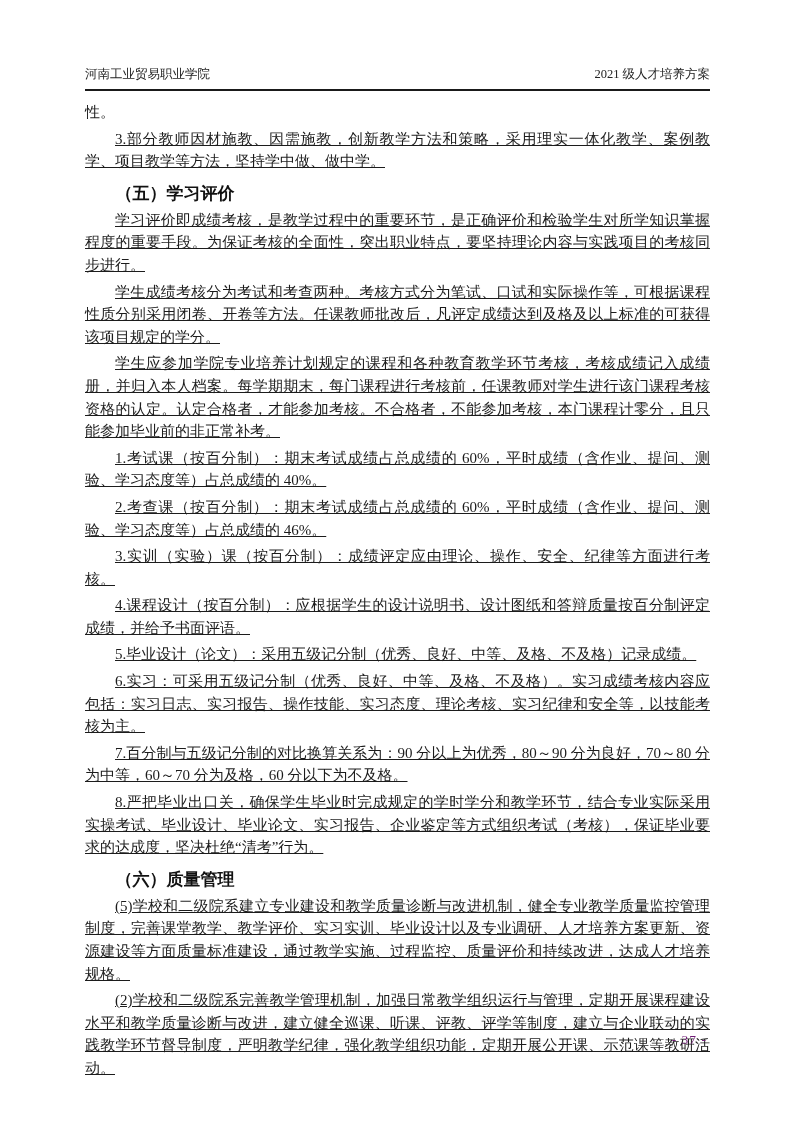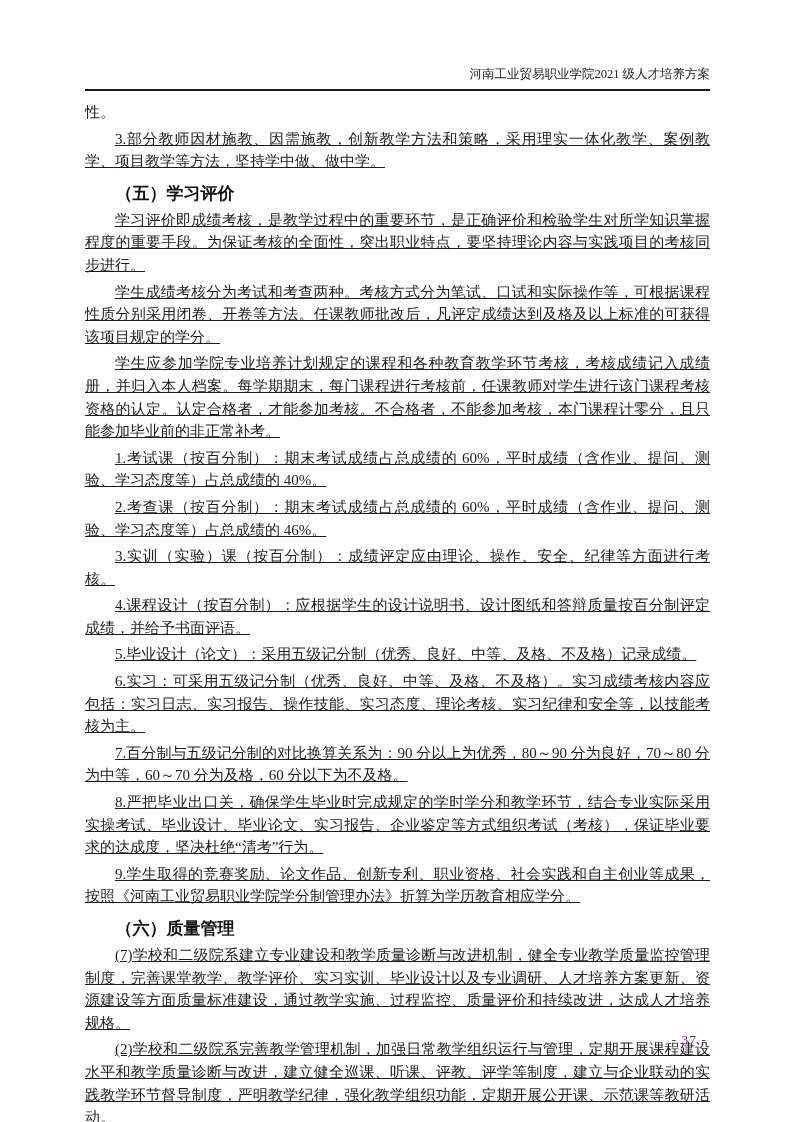--- a/index.html
+++ b/index.html
@@ -10,21 +10,21 @@
     color: #1c1c1c;
     position: relative;
     overflow: hidden;
   }
   .page { position: absolute; inset: 0; background: #ffffff; }
 
   .header {
     position: absolute;
     left: 85px; right: 83px; top: 66px;
     display: flex;
-    justify-content: flex-end;
+    justify-content: space-between;
     align-items: flex-end;
     font-size: 12.5px;
     line-height: 16px;
     padding-bottom: 7px;
     border-bottom: 2px solid #1a1a1a;
     color: #222;
   }
 
   .doc-body {
     position: absolute;
@@ -73,21 +73,20 @@
       <p class="para indent">学生成绩考核分为考试和考查两种。考核方式分为笔试、口试和实际操作等，可根据课程性质分别采用闭卷、开卷等方法。任课教师批改后，凡评定成绩达到及格及以上标准的可获得该项目规定的学分。</p>
       <p class="para indent">学生应参加学院专业培养计划规定的课程和各种教育教学环节考核，考核成绩记入成绩册，并归入本人档案。每学期期末，每门课程进行考核前，任课教师对学生进行该门课程考核资格的认定。认定合格者，才能参加考核。不合格者，不能参加考核，本门课程计零分，且只能参加毕业前的非正常补考。</p>
       <p class="para indent">1.考试课（按百分制）：期末考试成绩占总成绩的 60%，平时成绩（含作业、提问、测验、学习态度等）占总成绩的 40%。</p>
       <p class="para indent">2.考查课（按百分制）：期末考试成绩占总成绩的 60%，平时成绩（含作业、提问、测验、学习态度等）占总成绩的 46%。</p>
       <p class="para indent">3.实训（实验）课（按百分制）：成绩评定应由理论、操作、安全、纪律等方面进行考核。</p>
       <p class="para indent">4.课程设计（按百分制）：应根据学生的设计说明书、设计图纸和答辩质量按百分制评定成绩，并给予书面评语。</p>
       <p class="para indent">5.毕业设计（论文）：采用五级记分制（优秀、良好、中等、及格、不及格）记录成绩。</p>
       <p class="para indent">6.实习：可采用五级记分制（优秀、良好、中等、及格、不及格）。实习成绩考核内容应包括：实习日志、实习报告、操作技能、实习态度、理论考核、实习纪律和安全等，以技能考核为主。</p>
       <p class="para indent">7.百分制与五级记分制的对比换算关系为：90 分以上为优秀，80～90 分为良好，70～80 分为中等，60～70 分为及格，60 分以下为不及格。</p>
       <p class="para indent">8.严把毕业出口关，确保学生毕业时完成规定的学时学分和教学环节，结合专业实际采用实操考试、毕业设计、毕业论文、实习报告、企业鉴定等方式组织考试（考核），保证毕业要求的达成度，坚决杜绝“清考”行为。</p>
-      <p class="para indent">9.学生取得的竞赛奖励、论文作品、创新专利、职业资格、社会实践和自主创业等成果，按照《河南工业贸易职业学院学分制管理办法》折算为学历教育相应学分。</p>
       <h2 class="sec-heading">（六）质量管理</h2>
-      <p class="para indent">(7)学校和二级院系建立专业建设和教学质量诊断与改进机制，健全专业教学质量监控管理制度，完善课堂教学、教学评价、实习实训、毕业设计以及专业调研、人才培养方案更新、资源建设等方面质量标准建设，通过教学实施、过程监控、质量评价和持续改进，达成人才培养规格。</p>
+      <p class="para indent">(5)学校和二级院系建立专业建设和教学质量诊断与改进机制，健全专业教学质量监控管理制度，完善课堂教学、教学评价、实习实训、毕业设计以及专业调研、人才培养方案更新、资源建设等方面质量标准建设，通过教学实施、过程监控、质量评价和持续改进，达成人才培养规格。</p>
       <p class="para indent">(2)学校和二级院系完善教学管理机制，加强日常教学组织运行与管理，定期开展课程建设水平和教学质量诊断与改进，建立健全巡课、听课、评教、评学等制度，建立与企业联动的实践教学环节督导制度，严明教学纪律，强化教学组织功能，定期开展公开课、示范课等教研活动。</p>
     </main>
 
   <div class="footer">- 37 -</div>
 
 </div>
 
 </body></html>

